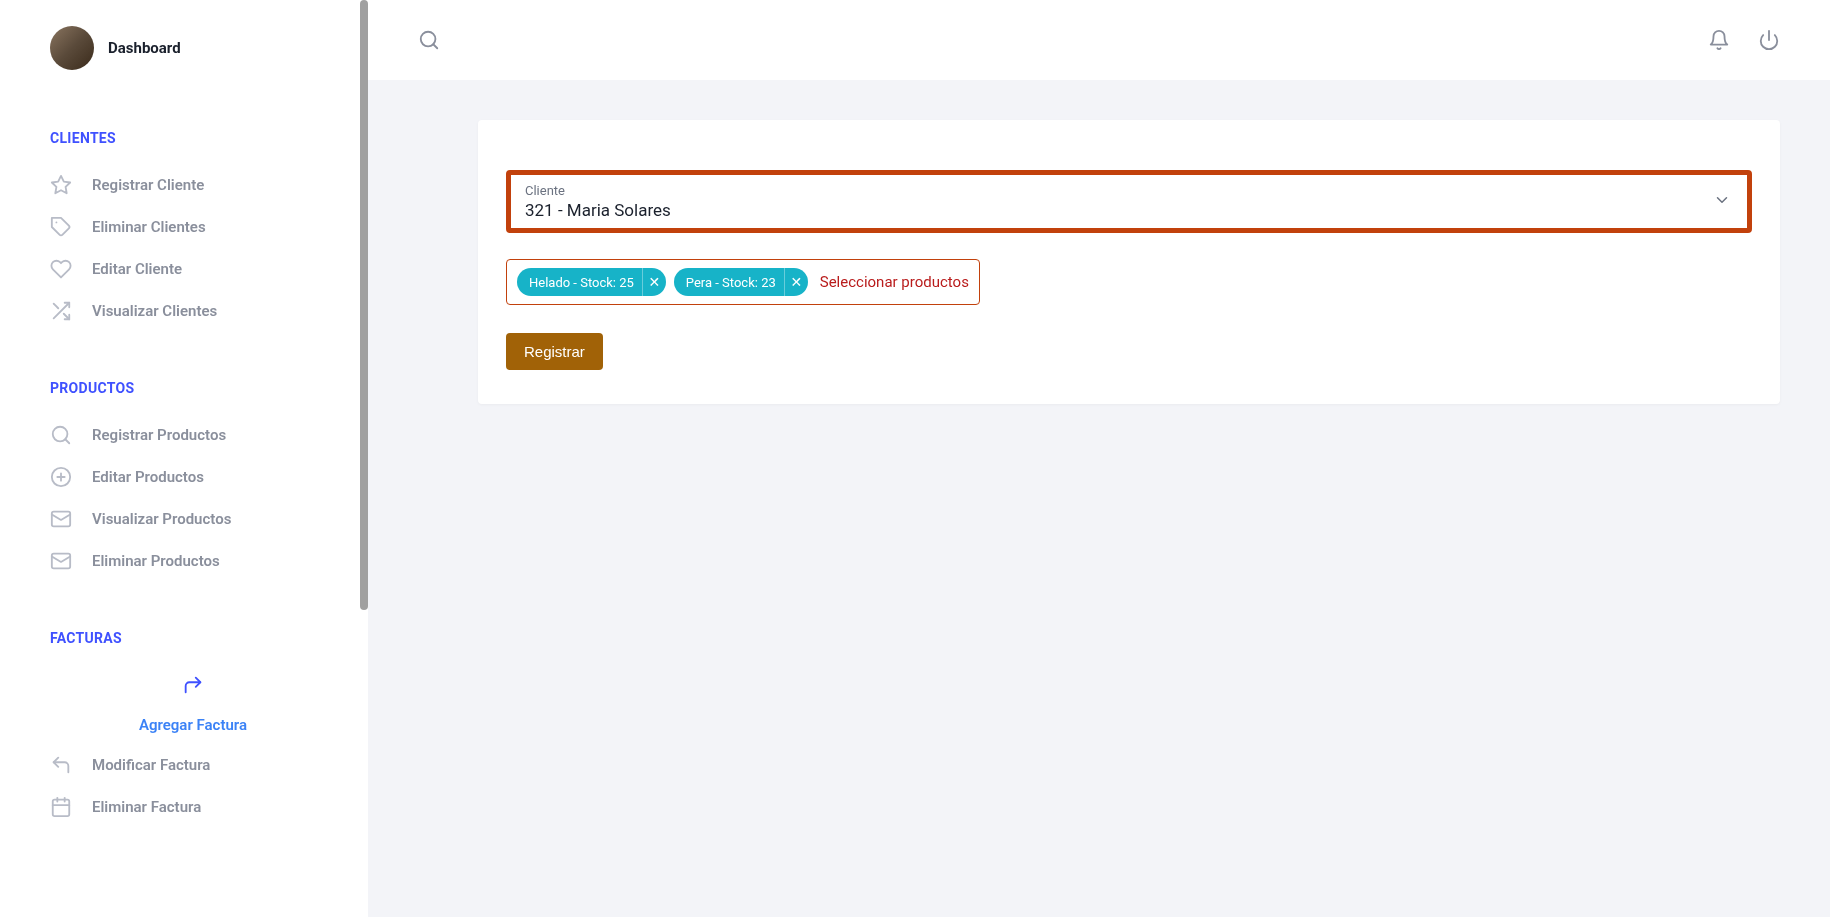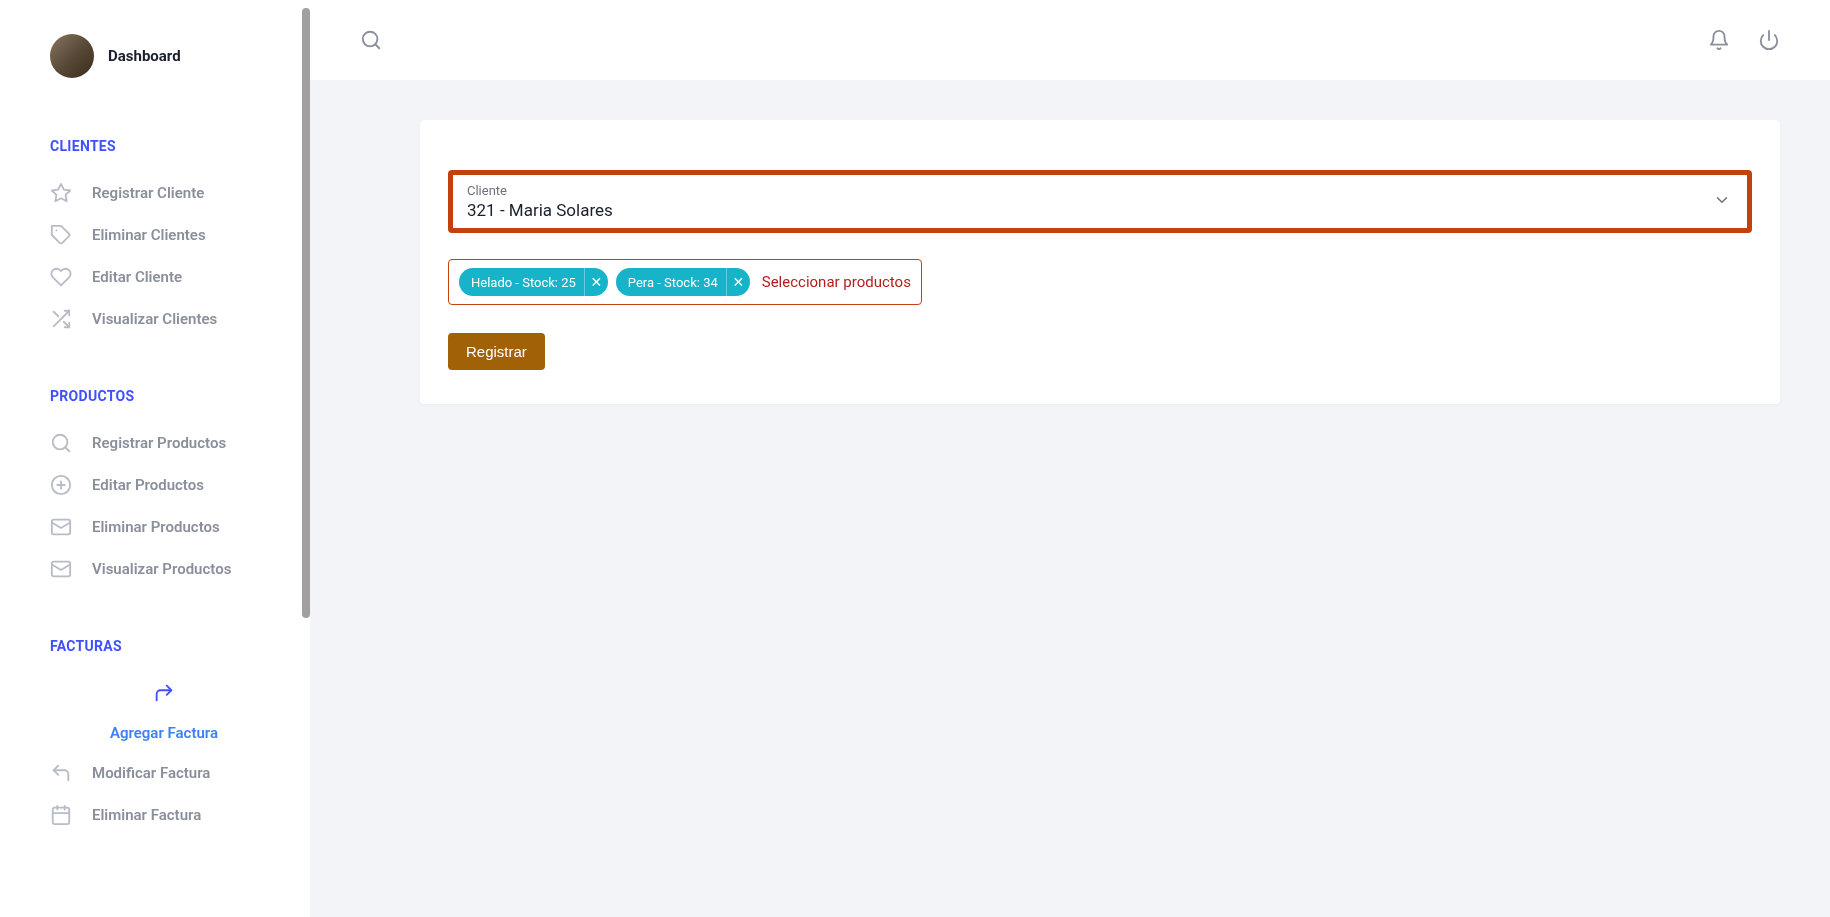--- a/index.html
+++ b/index.html
@@ -11,26 +11,25 @@
   font-family: -apple-system, BlinkMacSystemFont, "Segoe UI", Roboto, "Helvetica Neue", Arial, sans-serif;
   background: #fff;
   color: #1a202c;
   overflow-x: hidden;
 }
 .layout {
   display: flex;
   min-height: 100vh;
 }
 .sidebar {
-  width: 310px;
+  width: 368px;
   background: #fff;
   padding: 26px 32px 24px 50px;
   flex-shrink: 0;
   position: relative;
-  margin-top: 8px;
 }
 .scrollbar-track {
   position: absolute;
   right: 0;
   top: 0;
   width: 8px;
   height: 100%;
 }
 .scrollbar-thumb {
   position: absolute;
@@ -299,30 +298,30 @@
             </span>
             <span class="nav-label">Editar Productos</span>
           </div>
           <div class="nav-item">
             <span class="nav-icon">
               <svg width="22" height="22" viewBox="0 0 24 24">
                 <rect x="2" y="4" width="20" height="16" rx="2"></rect>
                 <polyline points="2,7 12,13 22,7"></polyline>
               </svg>
             </span>
-            <span class="nav-label">Eliminar Productos</span>
+            <span class="nav-label">Visualizar Productos</span>
           </div>
           <div class="nav-item">
             <span class="nav-icon">
               <svg width="22" height="22" viewBox="0 0 24 24">
                 <rect x="2" y="4" width="20" height="16" rx="2"></rect>
                 <polyline points="2,7 12,13 22,7"></polyline>
               </svg>
             </span>
-            <span class="nav-label">Visualizar Productos</span>
+            <span class="nav-label">Eliminar Productos</span>
           </div>
         </div>
         <div class="section">
           <div class="section-header">FACTURAS</div>
           <div class="nav-item active">
             <span class="nav-icon">
               <svg width="22" height="22" viewBox="0 0 24 24">
                 <polyline points="15 4 20 9 15 14"></polyline>
                 <path d="M4 20v-7a4 4 0 0 1 4-4h12"></path>
               </svg>
@@ -393,21 +392,21 @@
                 <polyline points="6 9 12 15 18 9"></polyline>
               </svg>
           </div>
         </div>
 
         <div class="chips-wrap">
           <div id="chips-container" style="display:contents"><span class="chip">
                 <span class="chip-label">Helado - Stock: 25</span>
                 <span class="chip-close">✕</span>
               </span><span class="chip">
-                <span class="chip-label">Pera - Stock: 34</span>
+                <span class="chip-label">Pera - Stock: 23</span>
                 <span class="chip-close">✕</span>
               </span></div>
           <span class="chips-placeholder">Seleccionar productos</span>
         </div>
 
         <div>
           <button class="btn-primary">Registrar</button>
         </div>
       </div>
     </div>

